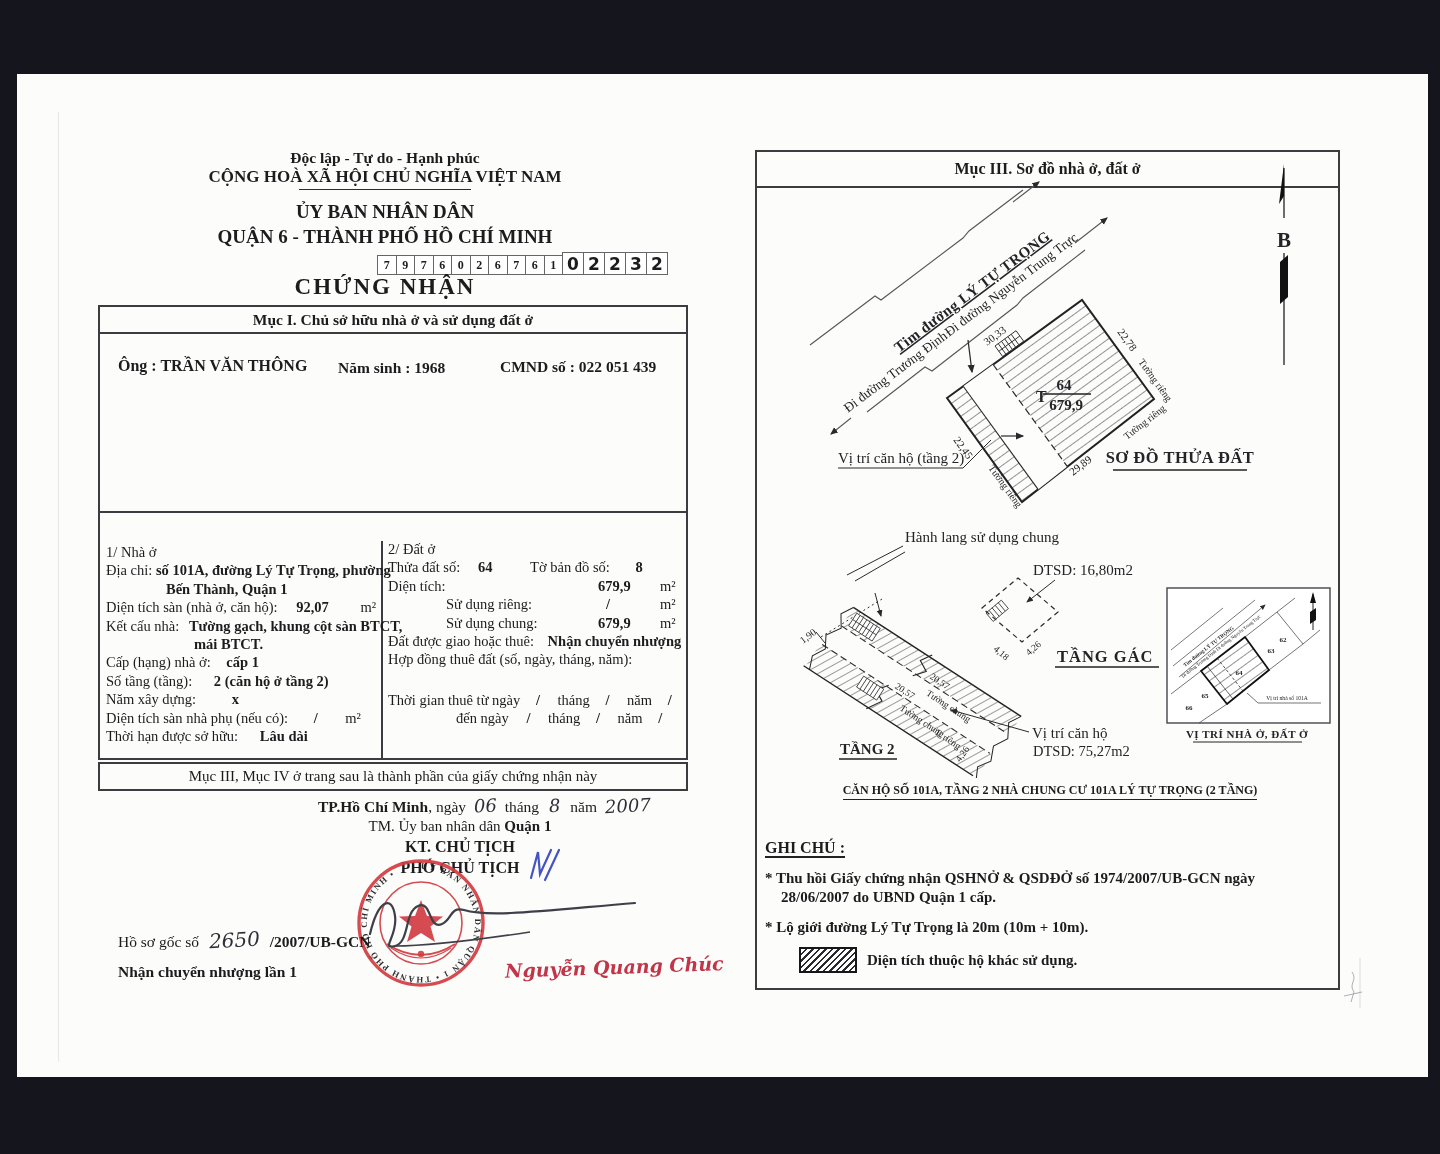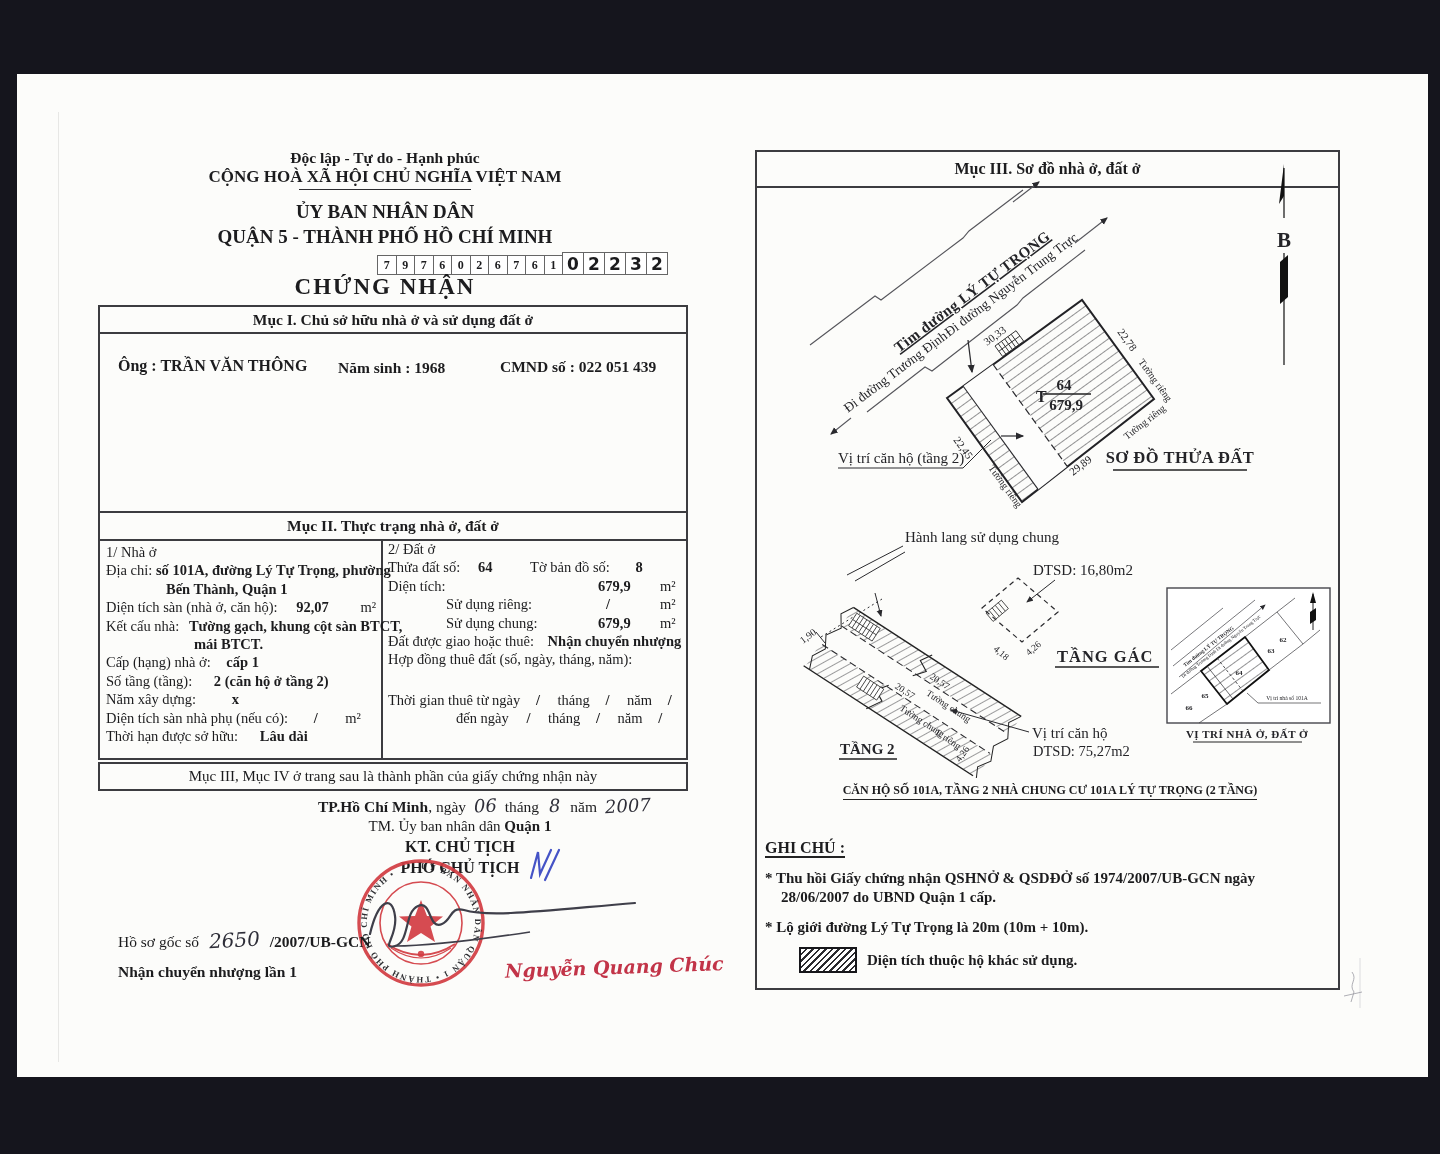--- a/index.html
+++ b/index.html
@@ -35,21 +35,21 @@
 
 <div class="screen">
   <div class="paper"></div>
   <div class="fold"></div>
 
   <div class="abs" style="left:180px;top:146px;width:410px;">
     <div class="ctr b" style="font-size:15.5px;margin-top:3px;">Độc lập - Tự do - Hạnh phúc</div>
     <div class="ctr b" style="font-size:17px;">CỘNG HOÀ XÃ HỘI CHỦ NGHĨA VIỆT NAM</div>
     <div style="width:172px;height:0;border-top:1.5px solid #2c2c30;margin:2px auto 0;"></div>
     <div class="ctr b" style="font-size:19px;margin-top:11px;">ỦY BAN NHÂN DÂN</div>
-    <div class="ctr b" style="font-size:19px;margin-top:3px;">QUẬN 5 - THÀNH PHỐ HỒ CHÍ MINH</div>
+    <div class="ctr b" style="font-size:19px;margin-top:3px;">QUẬN 6 - THÀNH PHỐ HỒ CHÍ MINH</div>
   </div>
 
   <div class="serial">
     <div class="scell">7</div>
     <div class="scell">9</div>
     <div class="scell">7</div>
     <div class="scell">6</div>
     <div class="scell">0</div>
     <div class="scell">2</div>
     <div class="scell">6</div>
@@ -66,21 +66,20 @@
   <div class="abs ctr b" style="left:180px;top:274px;width:410px;font-size:23px;letter-spacing:2px;">CHỨNG NHẬN</div>
 
   <div class="box" style="left:98px;top:305px;width:590px;height:208px;">
     <div class="boxhead">Mục I. Chủ sở hữu nhà ở và sử dụng đất ở</div>
   </div>
   <div class="abs b" style="left:118px;top:357px;font-size:16px;">Ông : TRẦN VĂN THÔNG</div>
   <div class="abs b" style="left:338px;top:359px;font-size:15.5px;">Năm sinh : 1968</div>
   <div class="abs b" style="left:500px;top:358px;font-size:15.5px;">CMND số : 022 051 439</div>
 
   <div class="box" style="left:98px;top:511px;width:590px;height:249px;">
-    <div class="boxhead" style="height:28px;">Mục II. Thực trạng nhà ở, đất ở</div>
     <div style="position:absolute;left:281px;top:28px;bottom:0;width:0;border-left:2px solid #3c3c40;"></div>
   </div>
 
   <div class="abs" style="left:106px;top:543px;width:272px;">
     <div class="line">1/ Nhà ở</div>
     <div class="line"><span>Địa chỉ:</span>
       <span class="b">số 101A, đường Lý Tự Trọng,  phường</span></div>
     <div class="line b" style="margin-left:60px;">Bến Thành, Quận 1</div>
     <div class="line"><span>Diện tích sàn (nhà ở, căn hộ):</span>
       <span class="b" style="margin-left:15px;">92,07</span>

